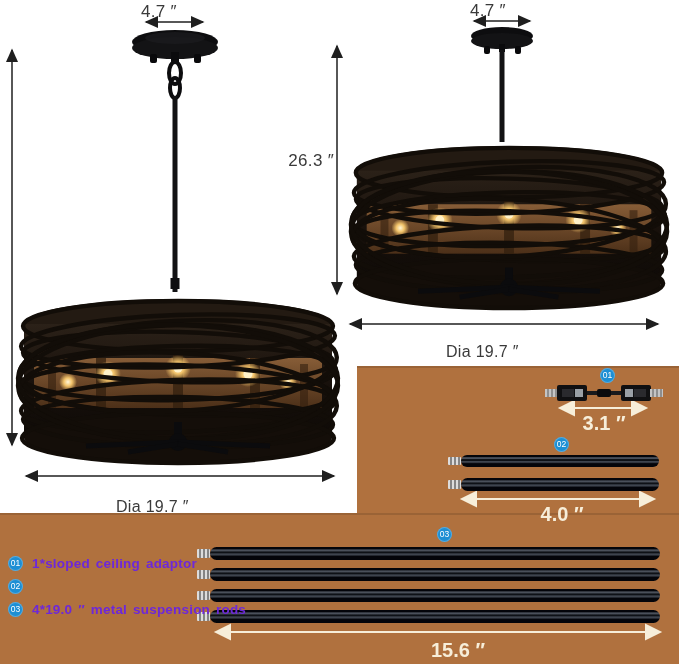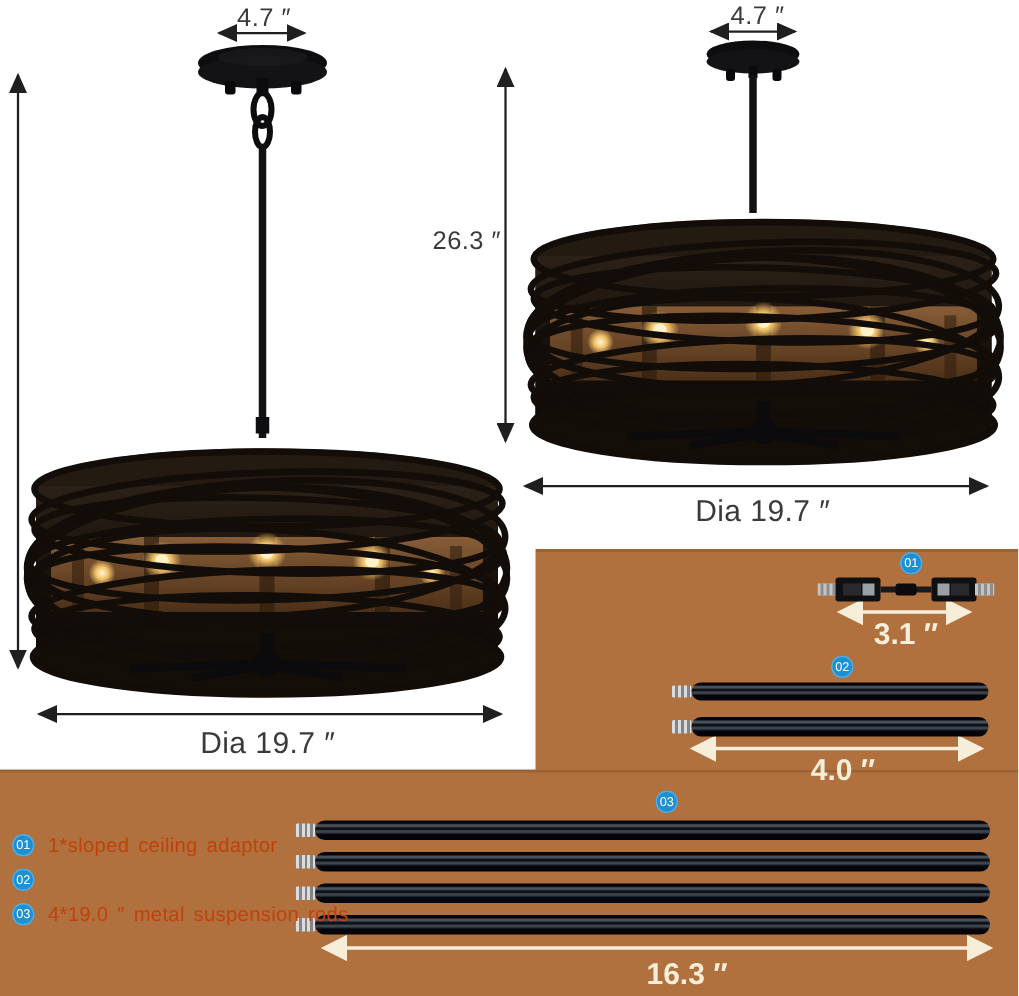--- a/index.html
+++ b/index.html
@@ -10,39 +10,39 @@
     --dim-line:#1f1f1f;
   }
   html,body{margin:0;padding:0;background:#fff;}
   #stage{
     position:relative;width:679px;height:664px;overflow:hidden;background:#ffffff;
     font-family:"Liberation Sans", sans-serif;color:var(--dim-text);
   }
   .abs{position:absolute;}
   
   .dim{font-size:17px;color:var(--dim-text);letter-spacing:.3px;white-space:nowrap;}
-  .dim.center{text-align:center;}
-  .dia{font-size:20px;}
+  .dim.center{text-align:left;}
+  .dia{font-size:16px;margin-top:13px;}
   
   .adj-block{left:20px;top:186px;line-height:21px;font-size:17.5px;color:#3d3d3d;}
   .adj-block .minmax{font-size:16.5px;line-height:19px;}
   .adj-block .gap{height:7px;}
   
   .panel{background:var(--panel-brown);}
   .panel-right{left:357px;top:366px;width:322px;height:150px;box-shadow:inset 0 2px 0 rgba(0,0,0,.12);}
   .panel-bottom{left:0;top:513px;width:679px;height:151px;box-shadow:inset 0 2px 0 rgba(0,0,0,.12);}
   
   .cream-dim{font-size:20px;font-weight:600;color:var(--arrow-cream);text-align:center;white-space:nowrap;}
   
   .badge{width:15px;height:15px;border-radius:50%;background:var(--badge-blue);
     color:#fff;font-size:8.5px;font-weight:normal;line-height:15px;text-align:center;
     box-shadow:0 0 0 1px rgba(255,255,255,.25) inset;}
   
   .legend-row{display:flex;align-items:center;gap:9px;height:16px;}
-  .legend-text{color:#c2410c;font-size:13.5px;font-weight:normal;letter-spacing:.2px;word-spacing:2px;white-space:nowrap;}
+  .legend-text{color:#6d28d9;font-size:13.5px;font-weight:bold;letter-spacing:.2px;word-spacing:2px;white-space:nowrap;}
   
   .rod{display:flex;align-items:center;}
   .rod .tip{width:13px;height:72%;border-radius:1px;
     background:repeating-linear-gradient(90deg,#dcdcdc 0 2px,#848484 2px 4px);}
   .rod .body{flex:1;height:100%;border-radius:7px;
     background:linear-gradient(180deg,#04050a 0 14%,#4a505a 22% 30%,#0e1116 38% 46%,#3e444e 52% 60%,#04050a 72% 100%);}
   svg{display:block;}
   .noptr{pointer-events:none;}
 </style>
 </head>
@@ -212,21 +212,21 @@
       <span class="body"></span>
     </div>
   <div class="abs rod" style="left:197px;top:589px;width:463px;height:13px;">
       <span class="tip"></span>
       <span class="body"></span>
     </div>
   <div class="abs rod" style="left:197px;top:610px;width:463px;height:13px;">
       <span class="tip"></span>
       <span class="body"></span>
     </div>
-  <div class="abs cream-dim" style="left:418px;top:639px;width:80px;">16.3 ″</div>
+  <div class="abs cream-dim" style="left:418px;top:639px;width:80px;">15.6 ″</div>
 
   <div class="abs legend-row" style="left:8px;top:555px;">
     <span class="badge">01</span>
     <span class="legend-text">1*sloped ceiling adaptor</span>
   </div>
   <div class="abs legend-row" style="left:8px;top:578px;">
     <span class="badge">02</span>
   </div>
   <div class="abs legend-row" style="left:8px;top:601px;">
     <span class="badge">03</span>

